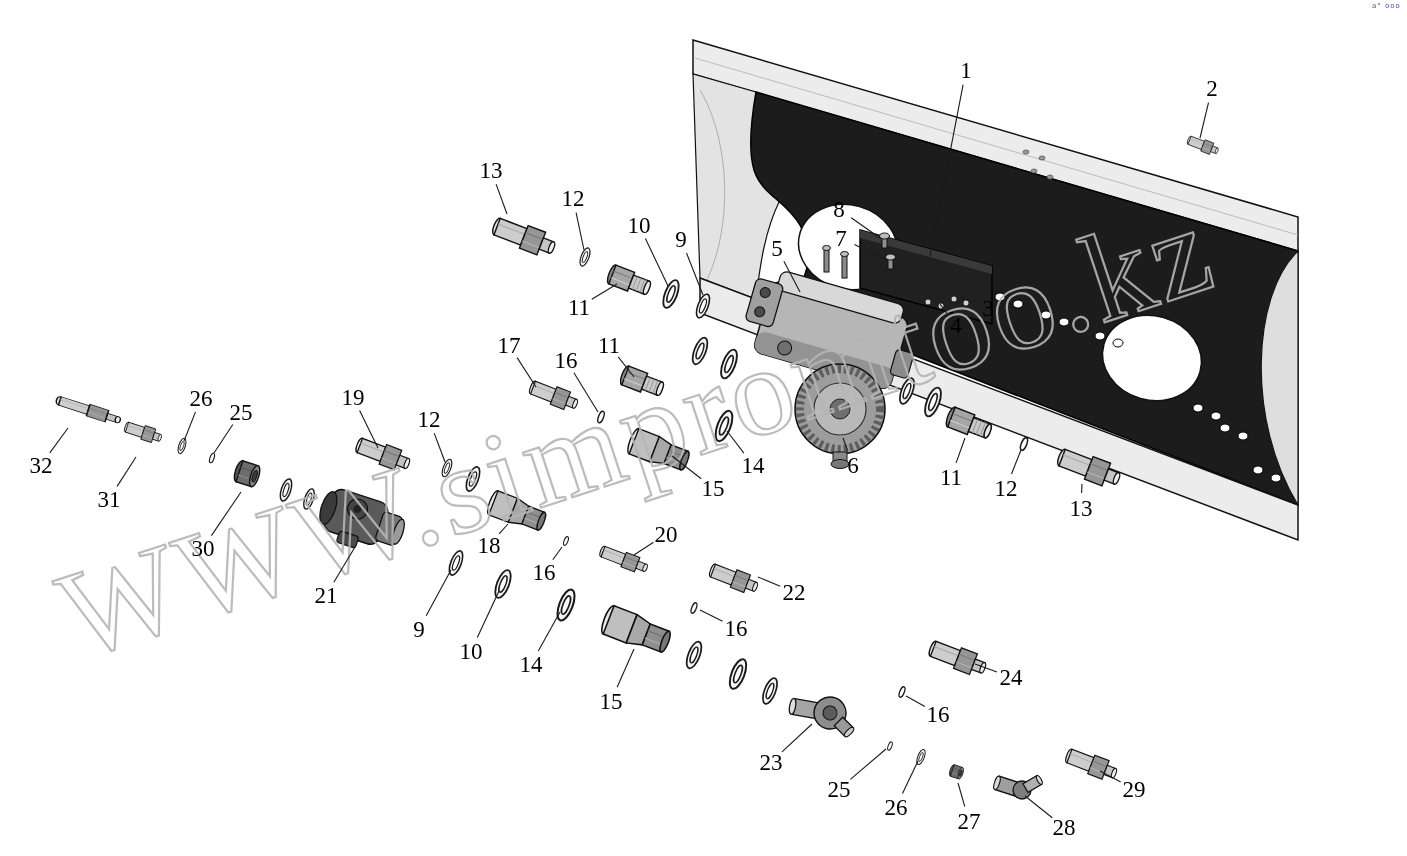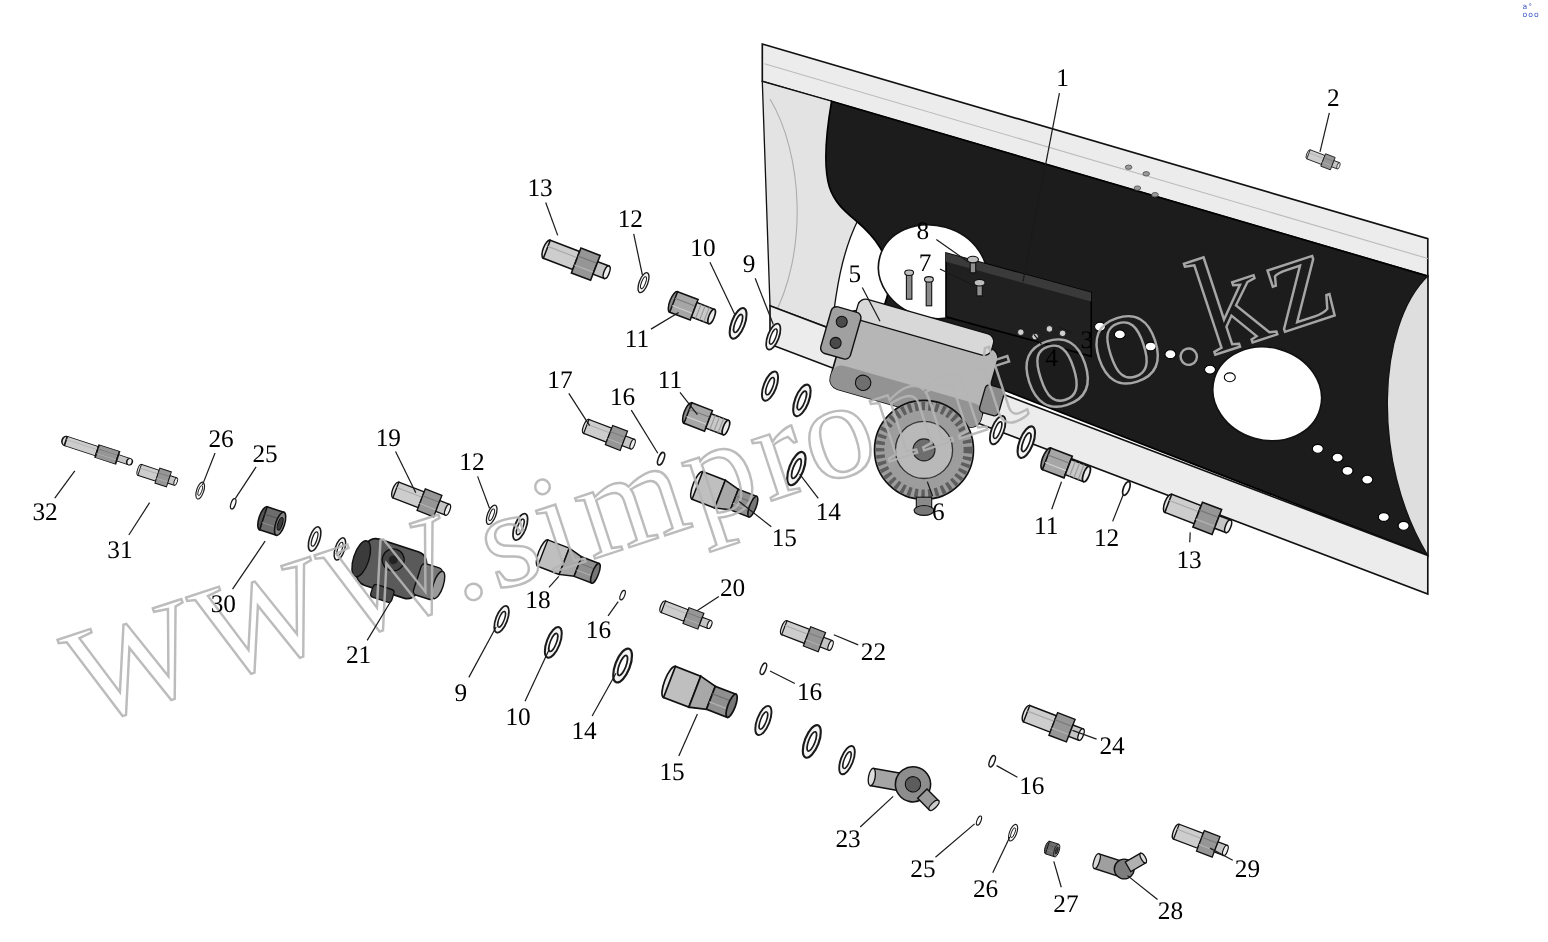--- a/index.html
+++ b/index.html
@@ -20,21 +20,20 @@
     fill:none;
     stroke:var(--watermark-color,#b5b5b5);
     stroke-width:2.2;
     opacity:0.9;
   }
   .corner-mark{
     position:absolute;top:3px;left:1372px;
     font-size:7px;line-height:7px;color:#3a57c4;
     font-family:"DejaVu Sans",sans-serif;
     letter-spacing:1px;
-    margin-left:12px;
   }
 </style>
 </head>
 <body>
 
 <div class="stage">
 
 <svg width="1407" height="856" viewBox="0 0 1407 856" xmlns="http://www.w3.org/2000/svg">
 
   <defs>

